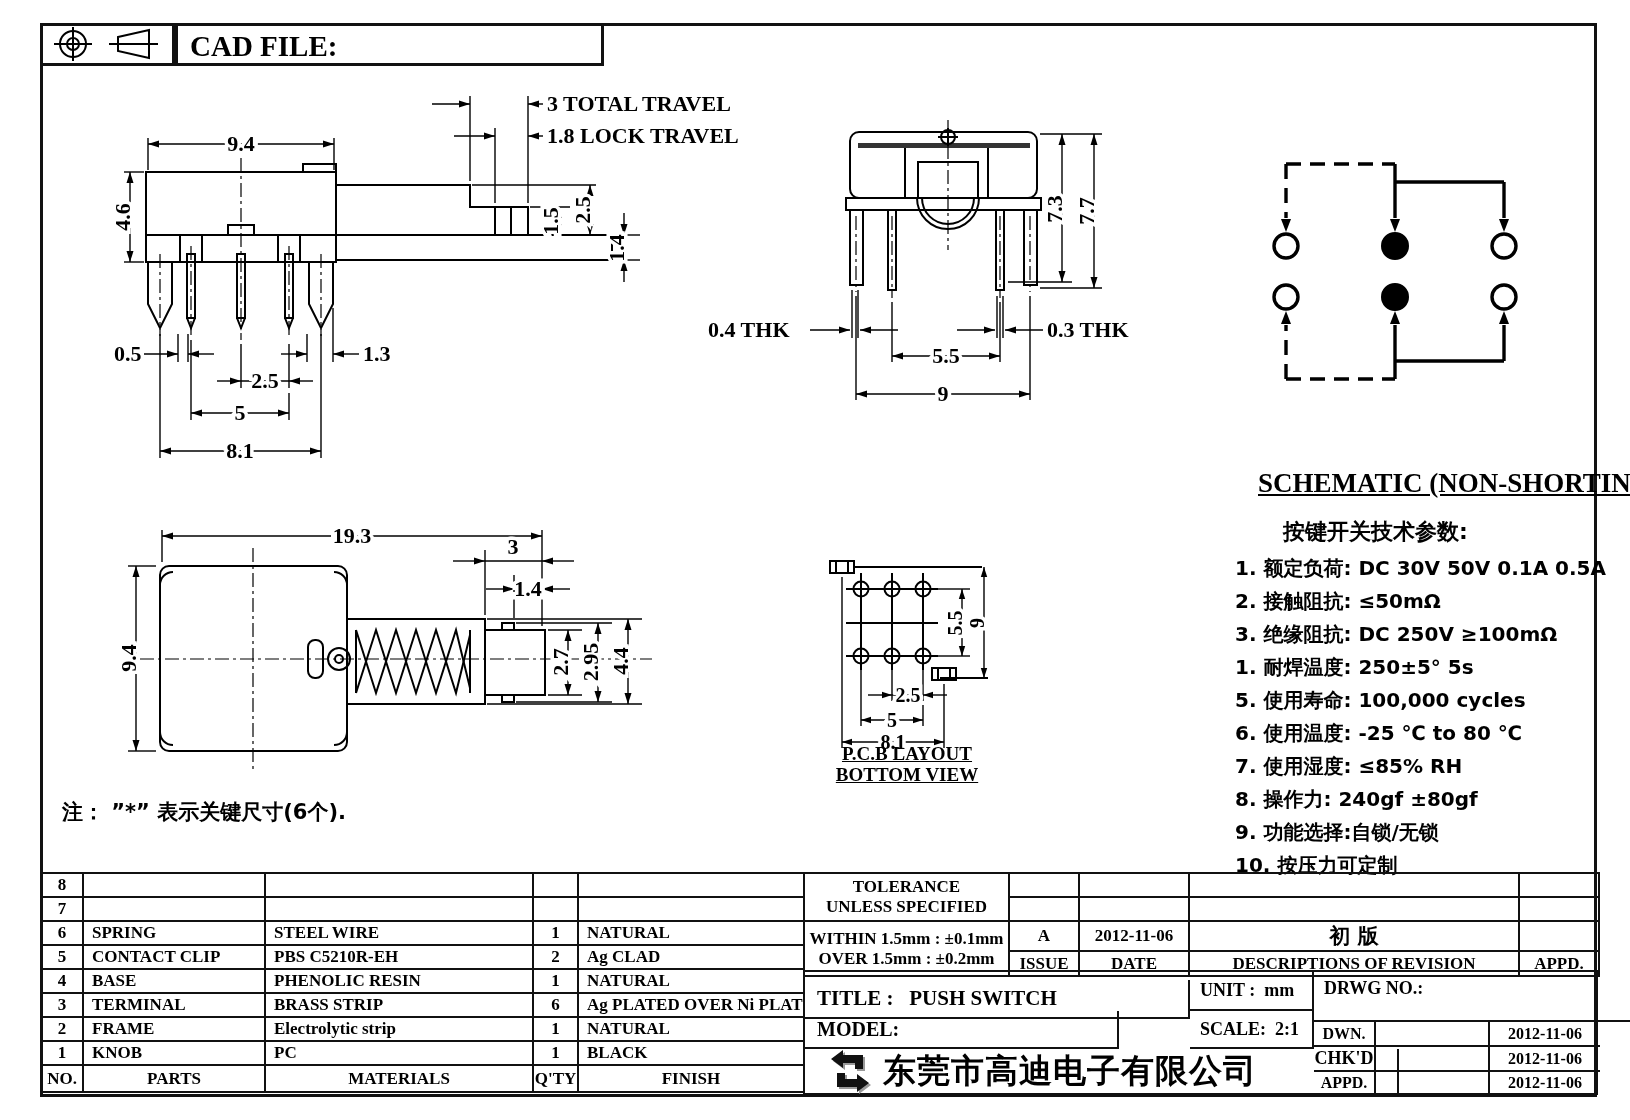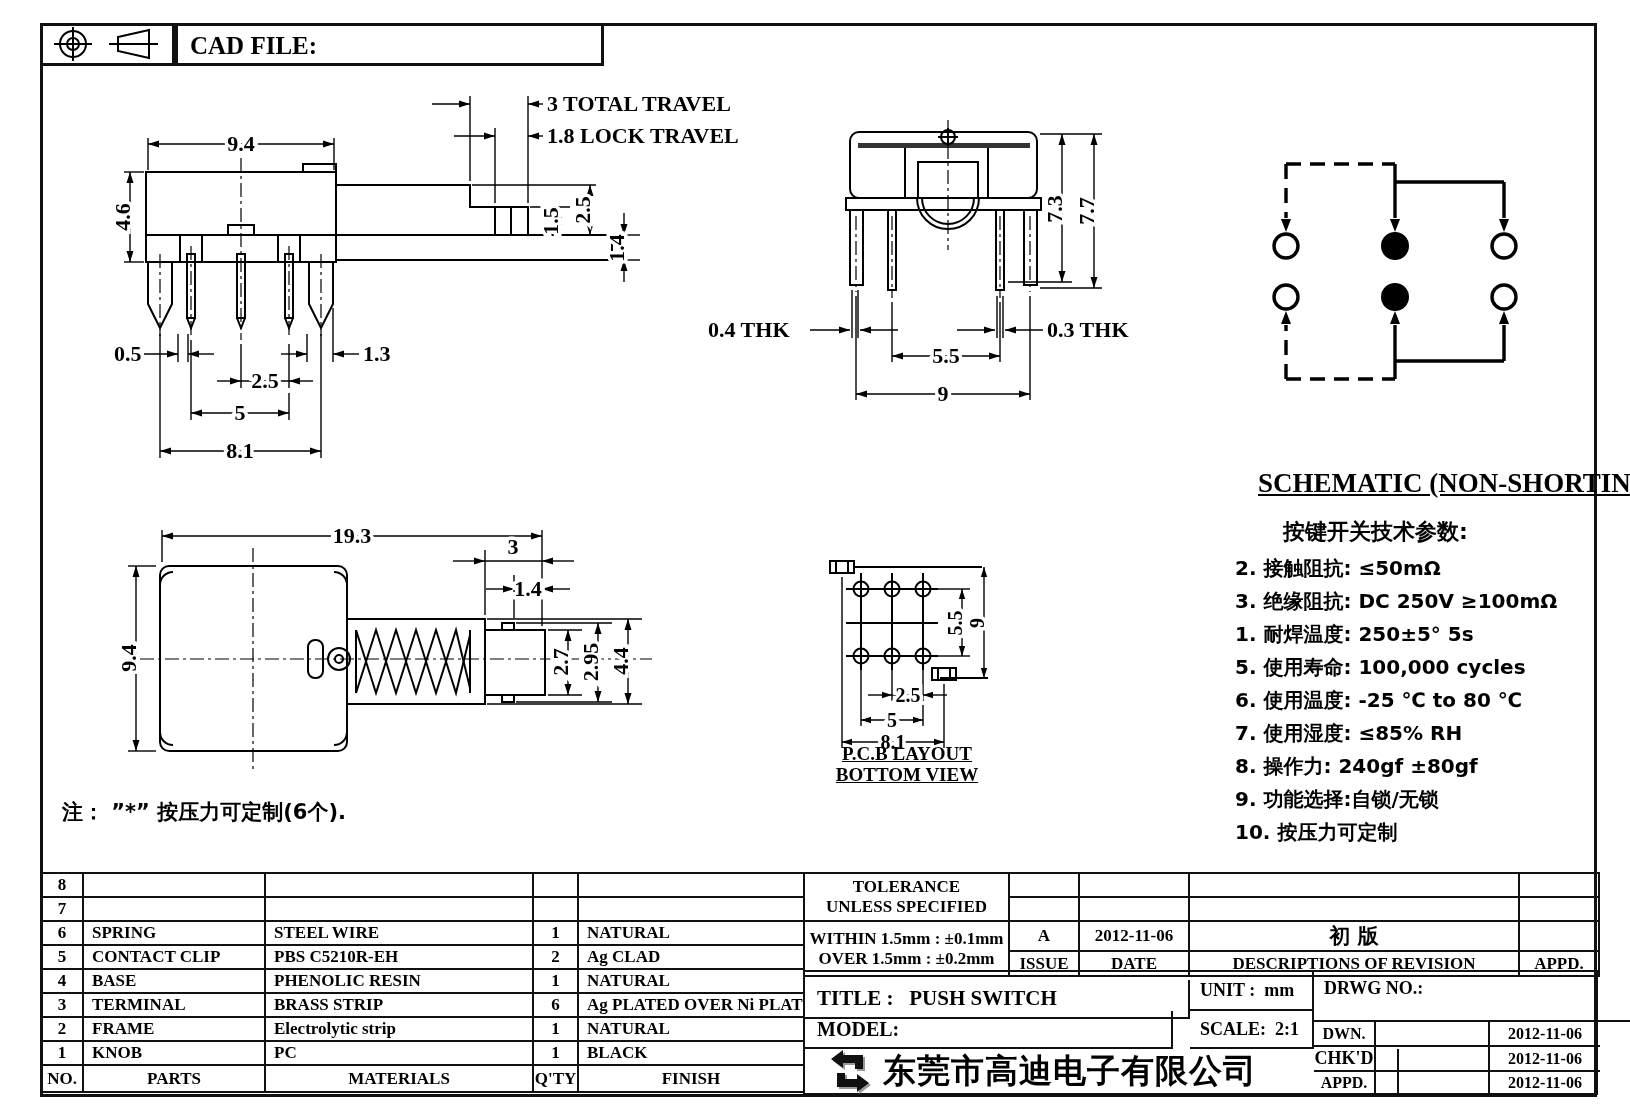--- a/index.html
+++ b/index.html
@@ -12,21 +12,21 @@
   svg .geo .fillg{fill:#333;stroke:none;}
   svg .cl{stroke:#000 !important;stroke-width:1.2 !important;stroke-dasharray:14 4 3 4;fill:none;}
   svg .dim line, svg .dim path{fill:none;stroke:#000;stroke-width:1.4;}
   .ht{font-family:"Liberation Serif",serif;font-weight:bold;font-size:22px;fill:#000;stroke:#fff;stroke-width:7px;paint-order:stroke;}
   .ht20{font-size:20px;}
   .sch line{stroke:#000;stroke-width:3.4;fill:none;}
   .sch .dash{stroke-dasharray:15 9;}
   .sch circle.open{fill:#fff;stroke:#000;stroke-width:3.4;}
   .sch circle.closed{fill:#000;stroke:#000;stroke-width:2;}
   .sch .arr{fill:#000;stroke:none;}
-  .cadlabel{font-family:"Liberation Serif",serif;font-weight:bold;font-size:25px;line-height:40px;padding-left:12px;}
+  .cadlabel{font-family:"Liberation Serif",serif;font-weight:bold;font-size:29px;line-height:40px;padding-left:12px;}
   .schtitle{font-family:"Liberation Serif",serif;font-weight:bold;font-size:27px;text-decoration:underline;letter-spacing:0px;white-space:nowrap;}
   .pcblabel{font-family:"Liberation Serif",serif;font-weight:bold;font-size:19px;text-align:center;line-height:21px;}
   .pcblabel span{text-decoration:underline;}
   .specs{font-family:"DejaVu Sans","Liberation Sans",sans-serif;font-weight:bold;font-size:20px;line-height:33px;white-space:nowrap;}
   .specs .t{font-size:22px;padding-left:48px;line-height:40px;}
   .note{font-family:"DejaVu Sans","Liberation Sans",sans-serif;font-weight:600;font-size:21px;white-space:nowrap;}
   table.blk{border-collapse:collapse;table-layout:fixed;font-family:"Liberation Serif",serif;font-weight:bold;}
   table.blk td{border:2px solid #111;padding:0 0 0 8px;font-size:17px;white-space:nowrap;overflow:hidden;}
   table.blk td.c{text-align:center;padding:0;}
   .tb-cell{position:absolute;box-sizing:border-box;font-family:"Liberation Serif",serif;font-weight:bold;white-space:nowrap;}
@@ -339,32 +339,33 @@
     <text class="ht ht20" x="103" y="234" text-anchor="middle">8.1</text>
   </g>
 </svg>
 <div class="abs pcblabel" style="left:832px;top:743px;width:150px;">
   <span>P.C.B LAYOUT</span><br>
   <span>BOTTOM VIEW</span>
 </div>
 
 <div class="abs specs" style="left:1235px;top:512px;">
   <div class="t">按键开关技术参数:</div>
+  <div>1.  额定负荷: DC 30V 50V    0.1A  0.5A</div>
   <div>2.  接触阻抗: ≤50mΩ</div>
   <div>3.  绝缘阻抗: DC 250V  ≥100mΩ</div>
   <div>1.  耐焊温度: 250±5°  5s</div>
   <div>5.  使用寿命: 100,000 cycles</div>
   <div>6.  使用温度: -25 ℃ to 80 ℃</div>
   <div>7.  使用湿度: ≤85% RH</div>
   <div>8.  操作力: 240gf ±80gf</div>
   <div>9.  功能选择:自锁/无锁</div>
   <div>10. 按压力可定制</div>
 </div>
 
-<div class="abs note" style="left:62px;top:798px;">注： ”*”  按压力可定制(6个).</div>
+<div class="abs note" style="left:62px;top:798px;">注： ”*”  表示关键尺寸(6个).</div>
 
 <table class="blk abs" style="left:40px;top:872px;width:763px;">
   <colgroup>
       <col style="width:42px">
       <col style="width:182px">
       <col style="width:268px">
       <col style="width:45px">
       <col style="width:226px">
     </colgroup>
   <tbody>
@@ -472,21 +473,21 @@
 </tbody>
   </table>
 
 <div class="abs bdr2" style="left:803px;top:970px;width:795px;height:125px;position:absolute;">
   <div class="tb-cell" style="left:0;top:0;width:385px;height:39px;border-right:2px solid #111;border-bottom:2px solid #111;font-size:21px;line-height:37px;padding-left:12px;margin-top:8px;">
     <span>TITLE :</span>&nbsp;&nbsp;&nbsp;<span>PUSH SWITCH</span>
   </div>
   <div class="tb-cell" style="left:385px;top:0;width:124px;height:39px;border-right:2px solid #111;border-bottom:2px solid #111;font-size:18px;line-height:37px;padding-left:10px;">
     <span>UNIT :</span>&nbsp;&nbsp;<span>mm</span>
   </div>
-  <div class="tb-cell" style="left:0;top:39px;width:368px;height:38px;border-right:2px solid #111;border-bottom:2px solid #111;font-size:20px;line-height:36px;padding-left:12px;">
+  <div class="tb-cell" style="left:0;top:39px;width:314px;height:38px;border-right:2px solid #111;border-bottom:2px solid #111;font-size:20px;line-height:36px;padding-left:12px;">
     <span>MODEL:</span>
   </div>
   <div class="tb-cell" style="left:385px;top:39px;width:124px;height:38px;border-right:2px solid #111;border-bottom:2px solid #111;font-size:18px;line-height:36px;padding-left:10px;">
     <span>SCALE:</span>&nbsp;&nbsp;<span>2:1</span>
   </div>
   <div class="tb-cell" style="left:8px;top:77px;width:586px;height:44px;border-right:2px solid #111;display:flex;align-items:center;padding-left:14px;">
     <svg width="46" height="46" viewBox="0 0 46 46" style="flex:0 0 auto;">
       <path d="M36,7 L16,7 L16,2 L4,11 L16,20 L16,15 L28,15 L28,21 L36,21 z" fill="#999" transform="translate(2,2)"></path>
       <path d="M10,39 L30,39 L30,44 L42,35 L30,26 L30,31 L18,31 L18,25 L10,25 z" fill="#999" transform="translate(2,2)"></path>
       <path d="M36,7 L16,7 L16,2 L4,11 L16,20 L16,15 L28,15 L28,21 L36,21 z" fill="#111"></path>

